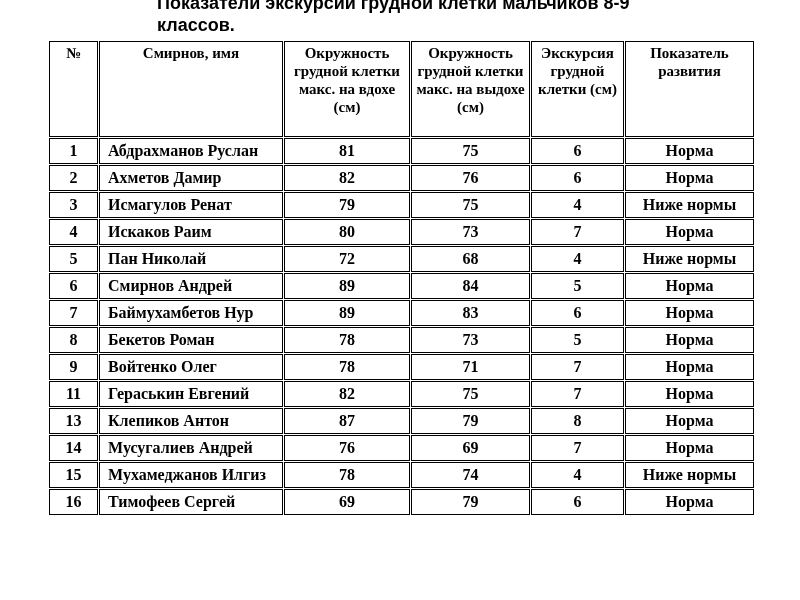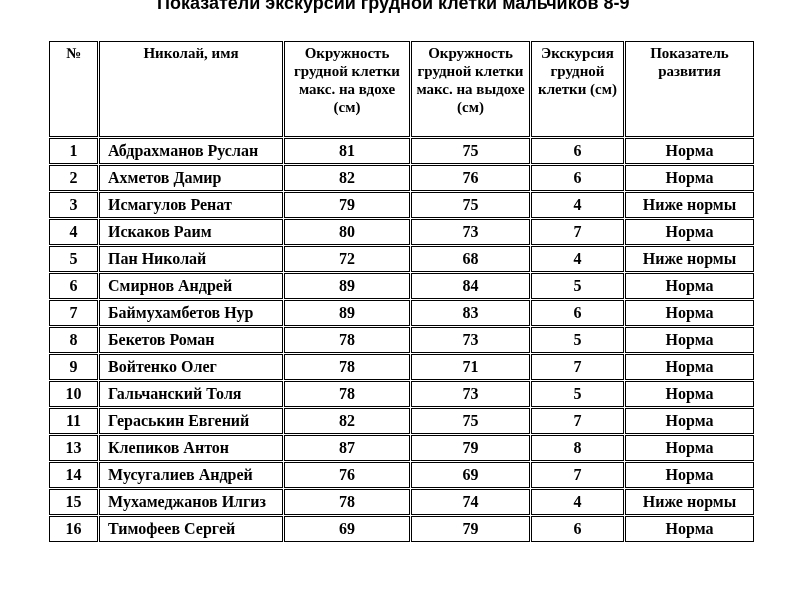--- a/index.html
+++ b/index.html
@@ -68,35 +68,36 @@
     margin-top: 36px;
   }
 </style>
 </head>
 <body>
 
 <div class="slide">
 
   <div class="slide-title">
     <div>Показатели экскурсии грудной клетки мальчиков 8-9</div>
+    <div>классов.</div>
   </div>
 
   <table class="results">
     <colgroup>
       <col style="width:49px">
       <col style="width:184px">
       <col style="width:126px">
       <col style="width:119px">
       <col style="width:93px">
       <col style="width:129px">
     </colgroup>
     <thead>
       <tr>
         <th>№</th>
-        <th>Николай, имя</th>
+        <th>Смирнов, имя</th>
         <th>Окружность грудной клетки макс. на вдохе (см)</th>
         <th>Окружность грудной клетки макс. на выдохе (см)</th>
         <th>Экскурсия грудной клетки (см)</th>
         <th>Показатель развития</th>
       </tr>
     </thead>
     <tbody id="table-body">
         <tr>
           <td>1</td>
           <td class="col-name">Абдрахманов Руслан</td>
@@ -163,28 +164,20 @@
         </tr>
         <tr>
           <td>9</td>
           <td class="col-name">Войтенко Олег</td>
           <td>78</td>
           <td>71</td>
           <td>7</td>
           <td>Норма</td>
         </tr>
         <tr>
-          <td>10</td>
-          <td class="col-name">Гальчанский Толя</td>
-          <td>78</td>
-          <td>73</td>
-          <td>5</td>
-          <td>Норма</td>
-        </tr>
-        <tr>
           <td>11</td>
           <td class="col-name">Гераськин Евгений</td>
           <td>82</td>
           <td>75</td>
           <td>7</td>
           <td>Норма</td>
         </tr>
         <tr>
           <td>13</td>
           <td class="col-name">Клепиков Антон</td>

